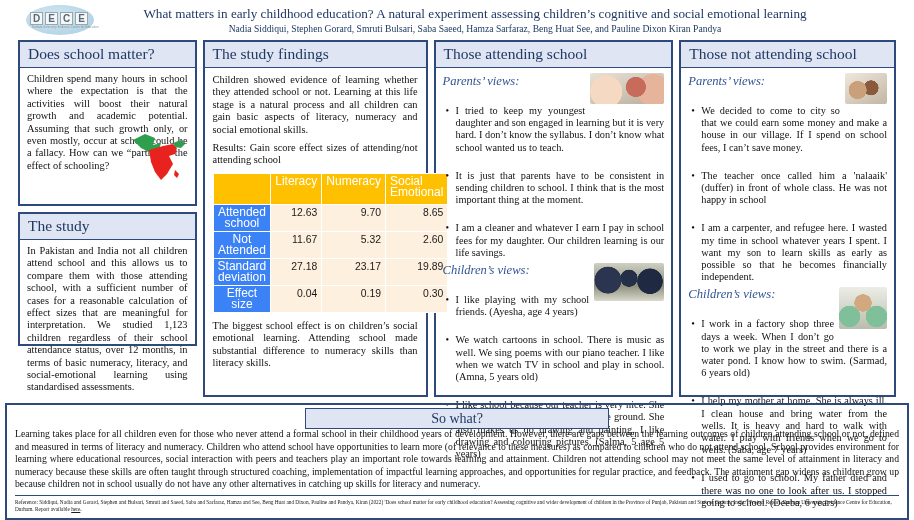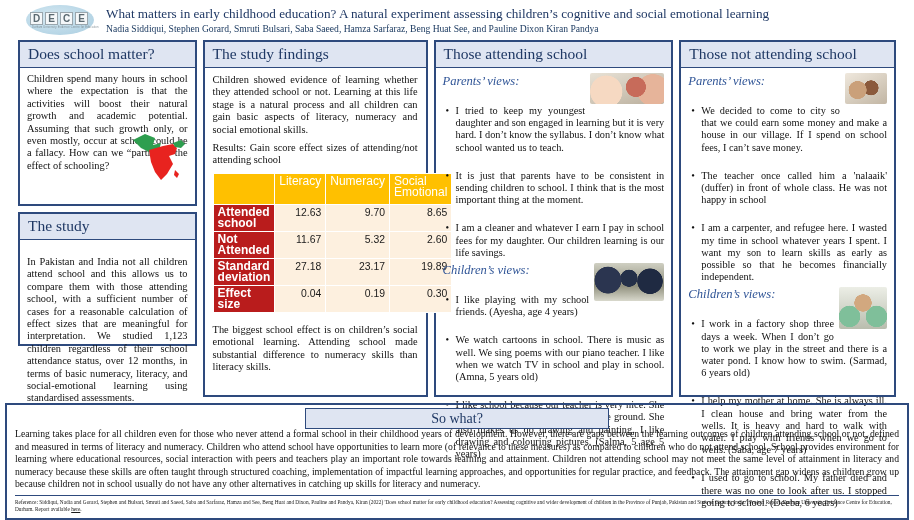--- a/index.html
+++ b/index.html
@@ -60,20 +60,21 @@
     position: absolute;
     left: 8px; top: 22px;
     font-family: "Liberation Sans", sans-serif;
     font-size: 2.6px;
     color: #7d8b93;
     letter-spacing: 0.2px;
     white-space: nowrap;
   }
   .title-block {
     flex: 1 1 auto;
+    text-align: center;
     padding-right: 60px;
   }
   .poster-title {
     color: #1f3864;
     font-size: 13.2px;
     line-height: 16px;
     margin: 0;
     font-weight: normal;
   }
   .poster-authors {
@@ -113,21 +114,21 @@
   }
   .panel-body {
     padding: 5px 7px 6px 7px;
     color: #111111;
     font-size: 10.4px;
     line-height: 12.4px;
     text-align: justify;
     position: relative;
   }
   .panel-body p { margin: 0 0 6px 0; }
-  .panel-body p:last-child { margin-bottom: 0; margin-top: 11px; }
+  .panel-body p:last-child { margin-bottom: 0; }
 
   
   .box-does { height: 166px; margin-bottom: 6px; }
   .box-study { height: 134px; }
   .india-map {
     position: absolute;
     right: 8px; bottom: 2px;
     width: 58px; height: 52px;
   }
 
@@ -149,24 +150,24 @@
   }
   table.results thead th {
     background: #ffc000;
     color: #ffffff;
     text-align: left;
     font-weight: normal;
     height: 31px;
   }
   table.results thead th.corner { background: #ffc000; }
   table.results tbody th {
-    background: #b91c1c;
+    background: #3b82f6;
     color: #ffffff;
-    text-align: left;
-    font-weight: bold;
+    text-align: center;
+    font-weight: normal;
     width: 34%;
   }
   table.results tbody td {
     background: #fdf0df;
     color: #1a1a1a;
     text-align: right;
     font-size: 10.4px;
   }
   table.results tbody tr.tall th,
   table.results tbody tr.tall td { height: 24px; }

